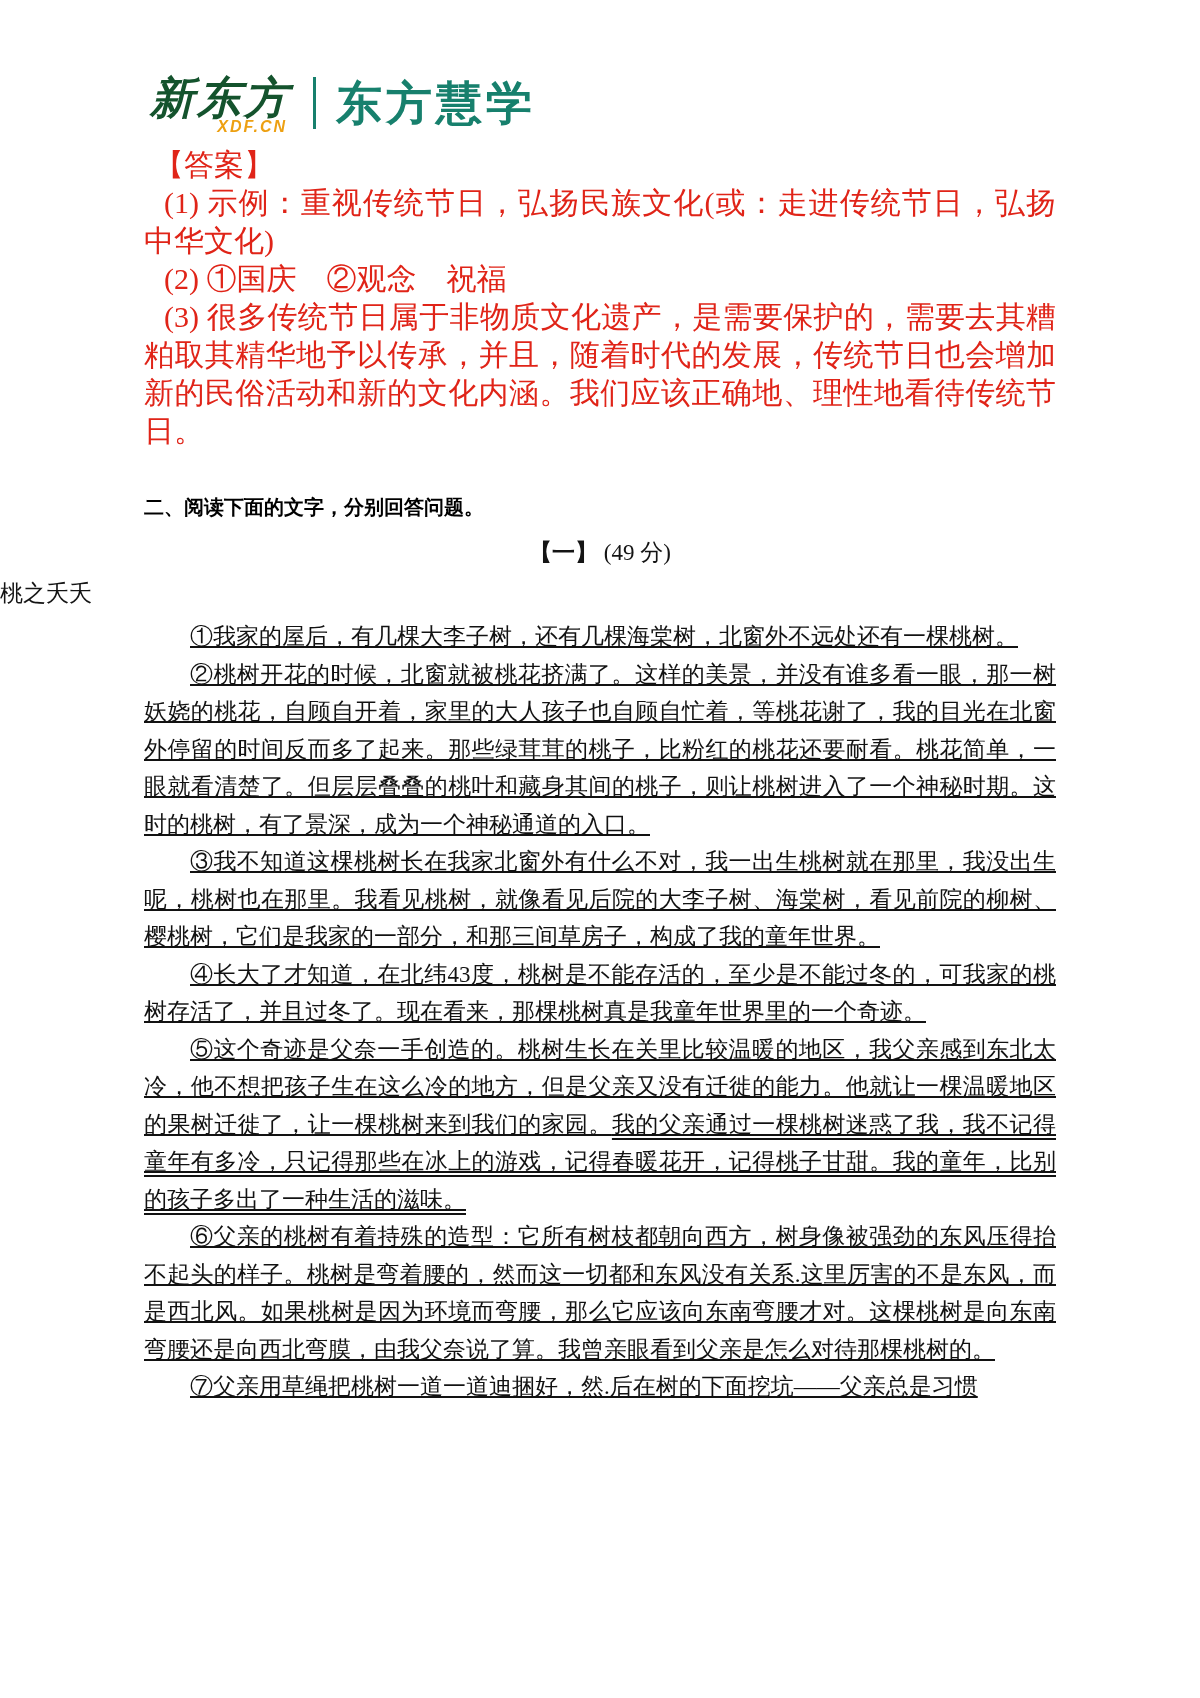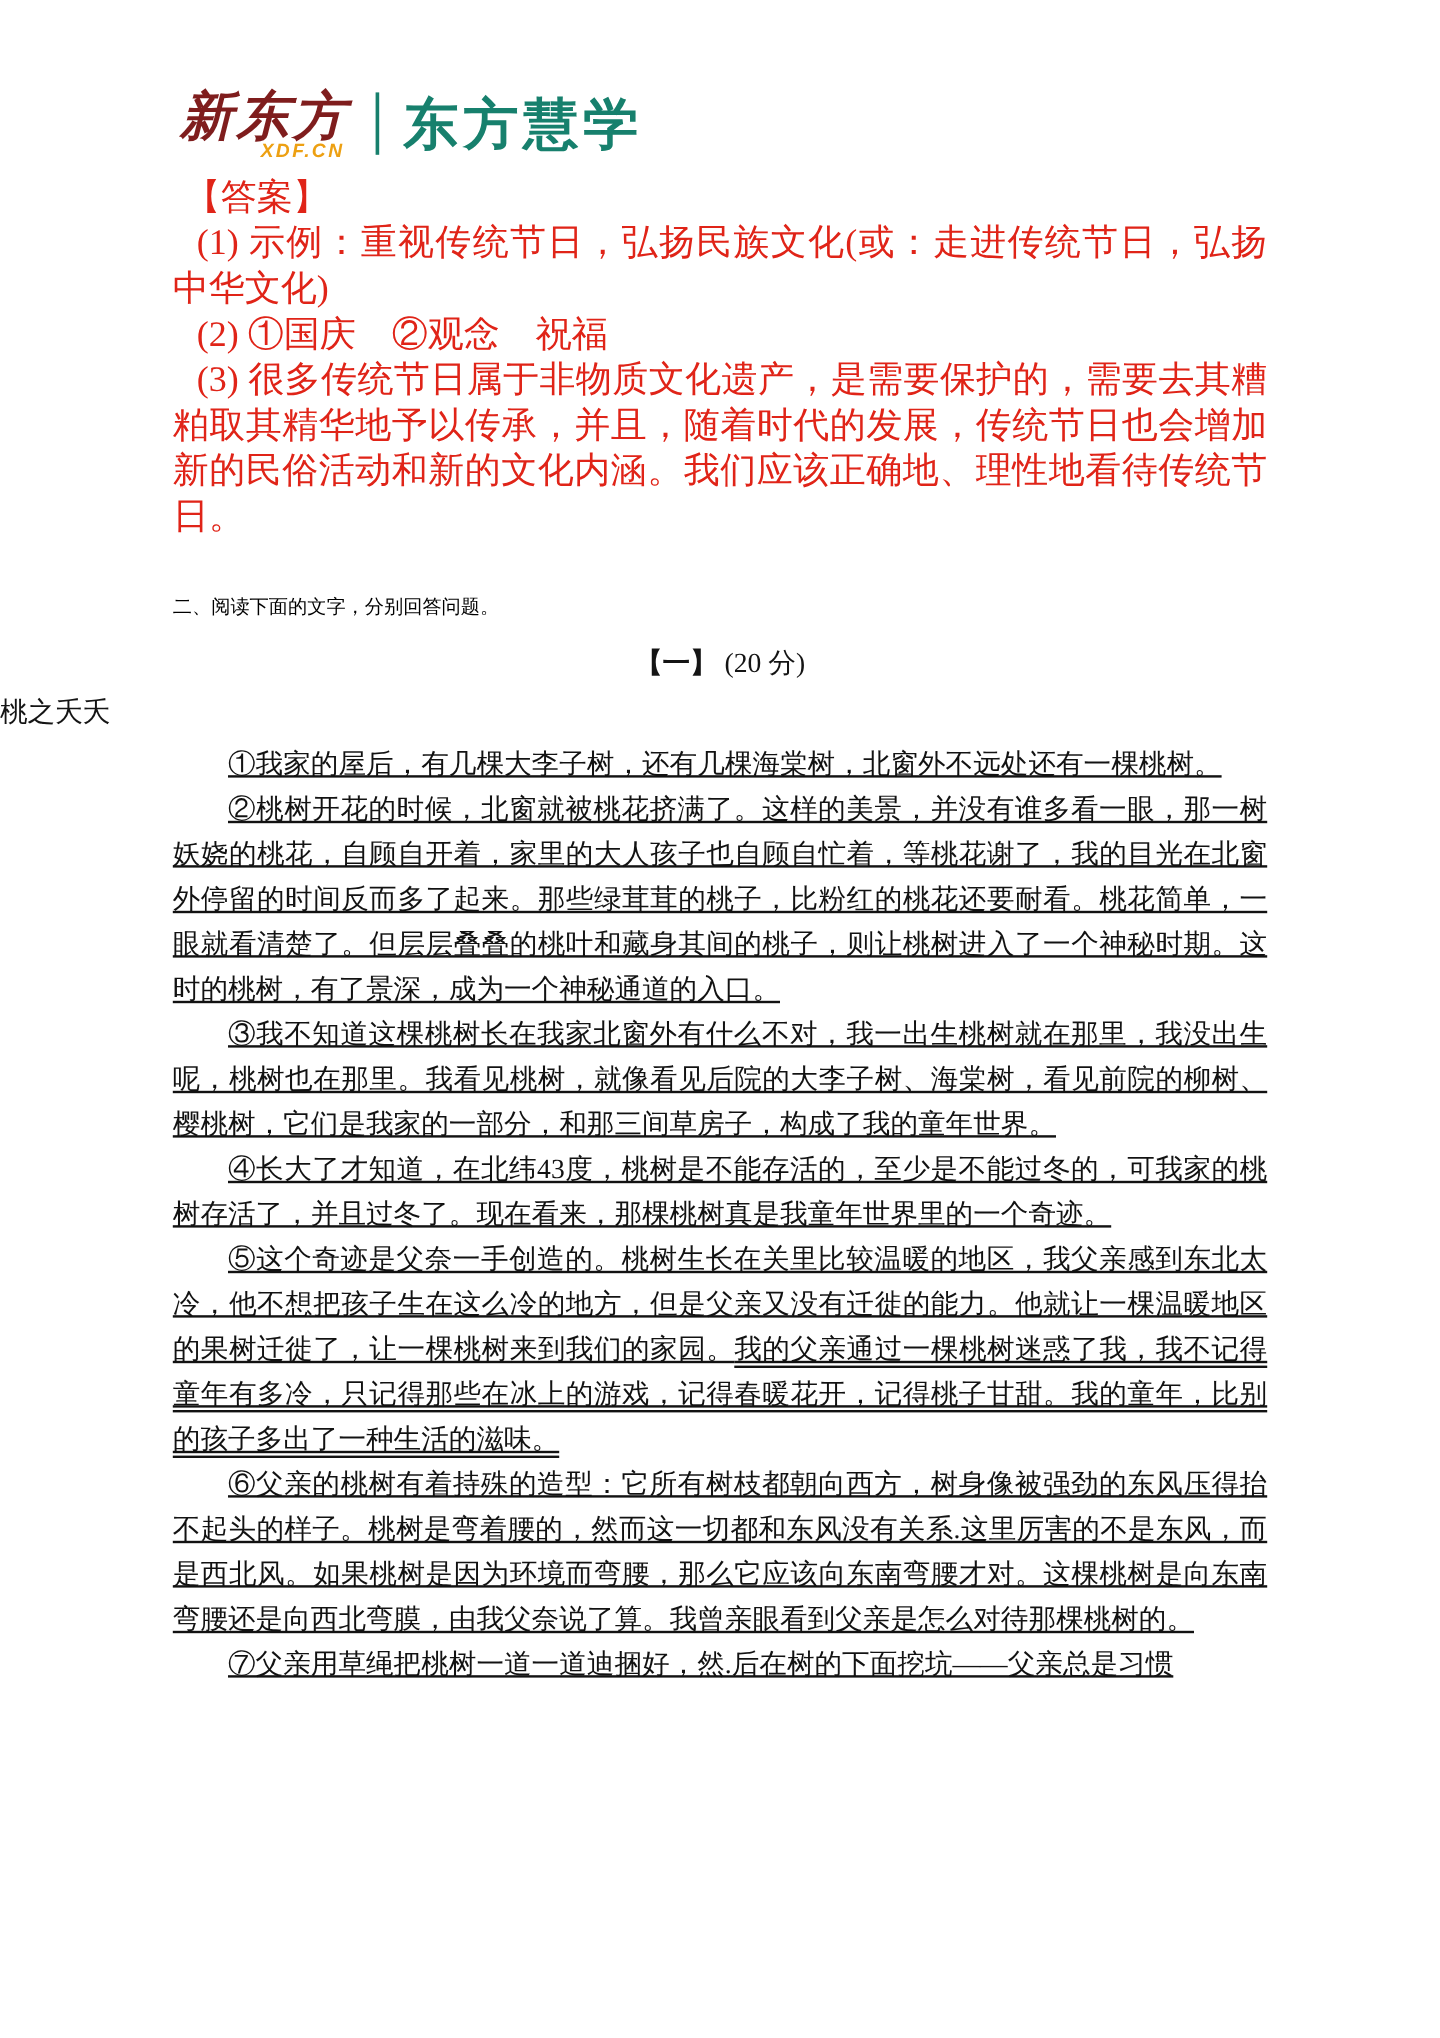--- a/index.html
+++ b/index.html
@@ -13,21 +13,21 @@
 
   
   .logo-row {
     display: flex; align-items: center;
     padding: 70px 0 0 150px; height: 142px;
   }
   .logo-left { display: flex; flex-direction: column; align-items: flex-end; }
   .logo-brand {
     font-family: "Liberation Sans", "DejaVu Sans", sans-serif;
     font-weight: 700; font-size: 44px; line-height: 44px;
-    color: #7f1d1d; letter-spacing: 3px; font-style: italic;
+    color: #14532d; letter-spacing: 3px; font-style: italic;
   }
   .logo-domain {
     font-family: "Liberation Sans", "DejaVu Sans", sans-serif;
     font-weight: 700; font-size: 16px; line-height: 18px;
     color: #eda012; letter-spacing: 2px; font-style: italic;
     margin-top: -2px; padding-right: 4px;
   }
   .logo-divider { width: 3px; height: 52px; background: #17806d; margin: 0 20px 6px 22px; }
   .logo-product {
     font-family: "Liberation Sans", "DejaVu Sans", sans-serif;
@@ -37,21 +37,21 @@
 
   
   .answers { margin: 4px 144px 0 144px; color: #e02418; font-size: 30px; line-height: 38px; }
   .answers-header { padding-left: 10px; }
   .ans-line { text-indent: 20px; text-align: justify; }
 
   
   .section-heading {
     margin: 42px 144px 0 144px;
     font-family: "Liberation Sans", "DejaVu Sans", sans-serif;
-    font-weight: 400; font-size: 16px; line-height: 30px; color: #000;
+    font-weight: 700; font-size: 20px; line-height: 30px; color: #000;
   }
   .subheading { margin-top: 12px; text-align: center; font-size: 23px; line-height: 38px; }
   .subheading .part-label { font-weight: 700; }
   .essay-title { font-size: 23px; line-height: 40px; margin-top: 2px; }
 
   
   .essay { margin: 4px 144px 0 144px; }
   .para {
     font-size: 23px; line-height: 37.5px;
     text-align: justify; text-indent: 2em; color: #121212; text-decoration: underline;
@@ -80,21 +80,21 @@
     <div class="answers-header">【答案】</div>
     <div class="ans-line">(1) 示例：重视传统节日，弘扬民族文化(或：走进传统节日，弘扬中华文化)</div>
     <div class="ans-line">(2) ①国庆　②观念　祝福</div>
     <div class="ans-line">(3) 很多传统节日属于非物质文化遗产，是需要保护的，需要去其糟粕取其精华地予以传承，并且，随着时代的发展，传统节日也会增加新的民俗活动和新的文化内涵。我们应该正确地、理性地看待传统节日。</div>
   </div>
 
   <div class="section-heading">二、阅读下面的文字，分别回答问题。</div>
 
   <div class="subheading">
     <span class="part-label">【一】</span>
-    <span class="part-score">(20 分)</span>
+    <span class="part-score">(49 分)</span>
   </div>
 
   <div class="essay-title">桃之夭夭</div>
 
   <div class="essay">
     <p class="para">①我家的屋后，有几棵大李子树，还有几棵海棠树，北窗外不远处还有一棵桃树。</p>
     <p class="para">②桃树开花的时候，北窗就被桃花挤满了。这样的美景，并没有谁多看一眼，那一树妖娆的桃花，自顾自开着，家里的大人孩子也自顾自忙着，等桃花谢了，我的目光在北窗外停留的时间反而多了起来。那些绿茸茸的桃子，比粉红的桃花还要耐看。桃花简单，一眼就看清楚了。但层层叠叠的桃叶和藏身其间的桃子，则让桃树进入了一个神秘时期。这时的桃树，有了景深，成为一个神秘通道的入口。</p>
     <p class="para">③我不知道这棵桃树长在我家北窗外有什么不对，我一出生桃树就在那里，我没出生呢，桃树也在那里。我看见桃树，就像看见后院的大李子树、海棠树，看见前院的柳树、樱桃树，它们是我家的一部分，和那三间草房子，构成了我的童年世界。</p>
     <p class="para">④长大了才知道，在北纬43度，桃树是不能存活的，至少是不能过冬的，可我家的桃树存活了，并且过冬了。现在看来，那棵桃树真是我童年世界里的一个奇迹。</p>
     <p class="para"><span>⑤这个奇迹是父奈一手创造的。桃树生长在关里比较温暖的地区，我父亲感到东北太冷，他不想把孩子生在这么冷的地方，但是父亲又没有迁徙的能力。他就让一棵温暖地区的果树迁徙了，让一棵桃树来到我们的家园。</span><span class="ul-passage">我的父亲通过一棵桃树迷惑了我，我不记得童年有多冷，只记得那些在冰上的游戏，记得春暖花开，记得桃子甘甜。我的童年，比别的孩子多出了一种生活的滋味。</span></p>

